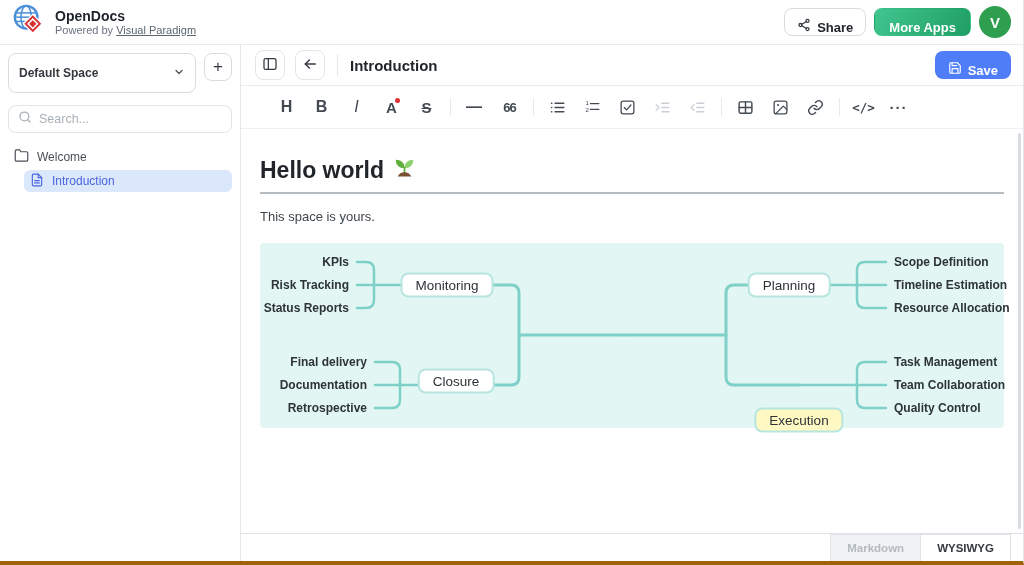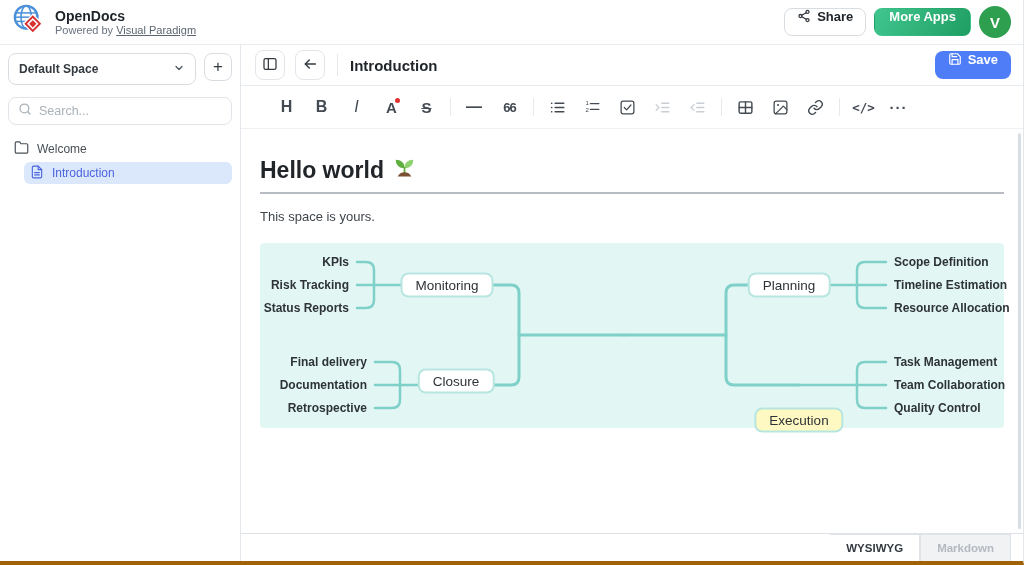--- a/index.html
+++ b/index.html
@@ -7,32 +7,32 @@
   body { font-family:"Liberation Sans","DejaVu Sans",sans-serif; background:#fff; color:#212529; }
   .app { width:1024px; height:565px; display:flex; flex-direction:column; border-bottom:4px solid #a16207; border-right:1px solid #e3e6ea; }
 
   
   .app-header { height:45px; flex:0 0 45px; display:flex; align-items:center; padding:0 12px; border-bottom:1px solid #e9ecef; background:#fff; }
   .brand { display:flex; align-items:center; gap:9px; }
   .brand-text .app-name { font-size:14px; font-weight:bold; color:#1d2329; line-height:16px; }
   .brand-text .powered { font-size:11px; color:#6b7280; line-height:13px; }
   .brand-text .powered a { color:#5c6670; text-decoration:underline; cursor:pointer; }
   .header-actions { margin-left:auto; display:flex; align-items:center; gap:8px; }
-  .btn { display:inline-flex; align-items:flex-start; gap:6px; height:28px; padding:0 12px; border-radius:8px; font-size:13px; cursor:pointer; border:1px solid transparent; }
+  .btn { display:inline-flex; align-items:flex-end; gap:6px; height:28px; padding:0 12px; border-radius:8px; font-size:13px; cursor:pointer; border:1px solid transparent; }
   .btn-share { background:#fff; border-color:#d8dde2; color:#212529; font-weight:bold; }
   .btn-moreapps { background:linear-gradient(120deg,#41c690,#1f9e62); color:#fff; font-weight:bold; padding:0 14px; }
   .avatar { width:32px; height:32px; border-radius:50%; background:#2e9e4f; color:#fff; font-size:15px; font-weight:bold; display:flex; align-items:center; justify-content:center; cursor:pointer; }
 
   
   .workspace { flex:1; display:flex; min-height:0; }
 
   
   .sidebar { width:241px; flex:0 0 241px; border-right:1px solid #e4e7eb; padding:8px 8px 0; background:#fff; }
   .space-row { display:flex; gap:8px; }
-  .space-select { flex:1; height:32px; border:1px solid #d8dde2; border-radius:8px; display:flex; align-items:center; padding:0 10px; font-size:12px; font-weight:bold; color:#343a40; cursor:pointer; }
+  .space-select { flex:1; height:40px; border:1px solid #d8dde2; border-radius:8px; display:flex; align-items:center; padding:0 10px; font-size:12px; font-weight:bold; color:#343a40; cursor:pointer; }
   .space-select .chev { margin-left:auto; }
   .plus-btn { width:28px; height:28px; border:1px solid #d8dde2; border-radius:8px; background:#fff; font-size:17px; color:#343a40; display:flex; align-items:center; justify-content:center; cursor:pointer; }
   .search-box { margin-top:12px; height:28px; border:1px solid #e1e5e9; border-radius:8px; display:flex; align-items:center; gap:7px; padding:0 9px; }
   .search-box input { border:0; outline:0; font-size:12.5px; color:#343a40; width:100%; font-family:inherit; }
   .search-box input::placeholder { color:#aab1b8; }
   .tree { margin-top:13px; font-size:12px; }
   .tree-row { height:22px; display:flex; align-items:center; gap:8px; padding-left:6px; color:#495057; cursor:pointer; border-radius:6px; }
   .tree-row.child { margin-left:16px; margin-top:2px; padding-left:6px; }
   .tree-row.selected { background:#dbe8fc; color:#4a63e0; }
 
@@ -327,19 +327,19 @@
             <div class="mm-label" style="left: 634px; top: 65px; color: rgb(46, 51, 56);">Resource Allocation</div>
             <div class="mm-box" style="left: 539px; top: 142px; border-color: rgb(183, 229, 224); background: #fef9c3; color: rgb(46, 51, 56); margin-top: 35px;">Execution</div>
             <div class="mm-label" style="left: 634px; top: 119px; color: rgb(46, 51, 56);">Task Management</div>
             <div class="mm-label" style="left: 634px; top: 142px; color: rgb(46, 51, 56);">Team Collaboration</div>
             <div class="mm-label" style="left: 634px; top: 165px; color: rgb(46, 51, 56);">Quality Control</div>
           </div>
         <div class="scrollbar"></div>
       </div>
 
       <div class="footer-bar">
+        <div class="footer-tab inactive">Markdown</div>
         <div class="footer-tab active">WYSIWYG</div>
-        <div class="footer-tab inactive">Markdown</div>
       </div>
 
     </main>
   </div>
 </div>
 
 </body></html>

